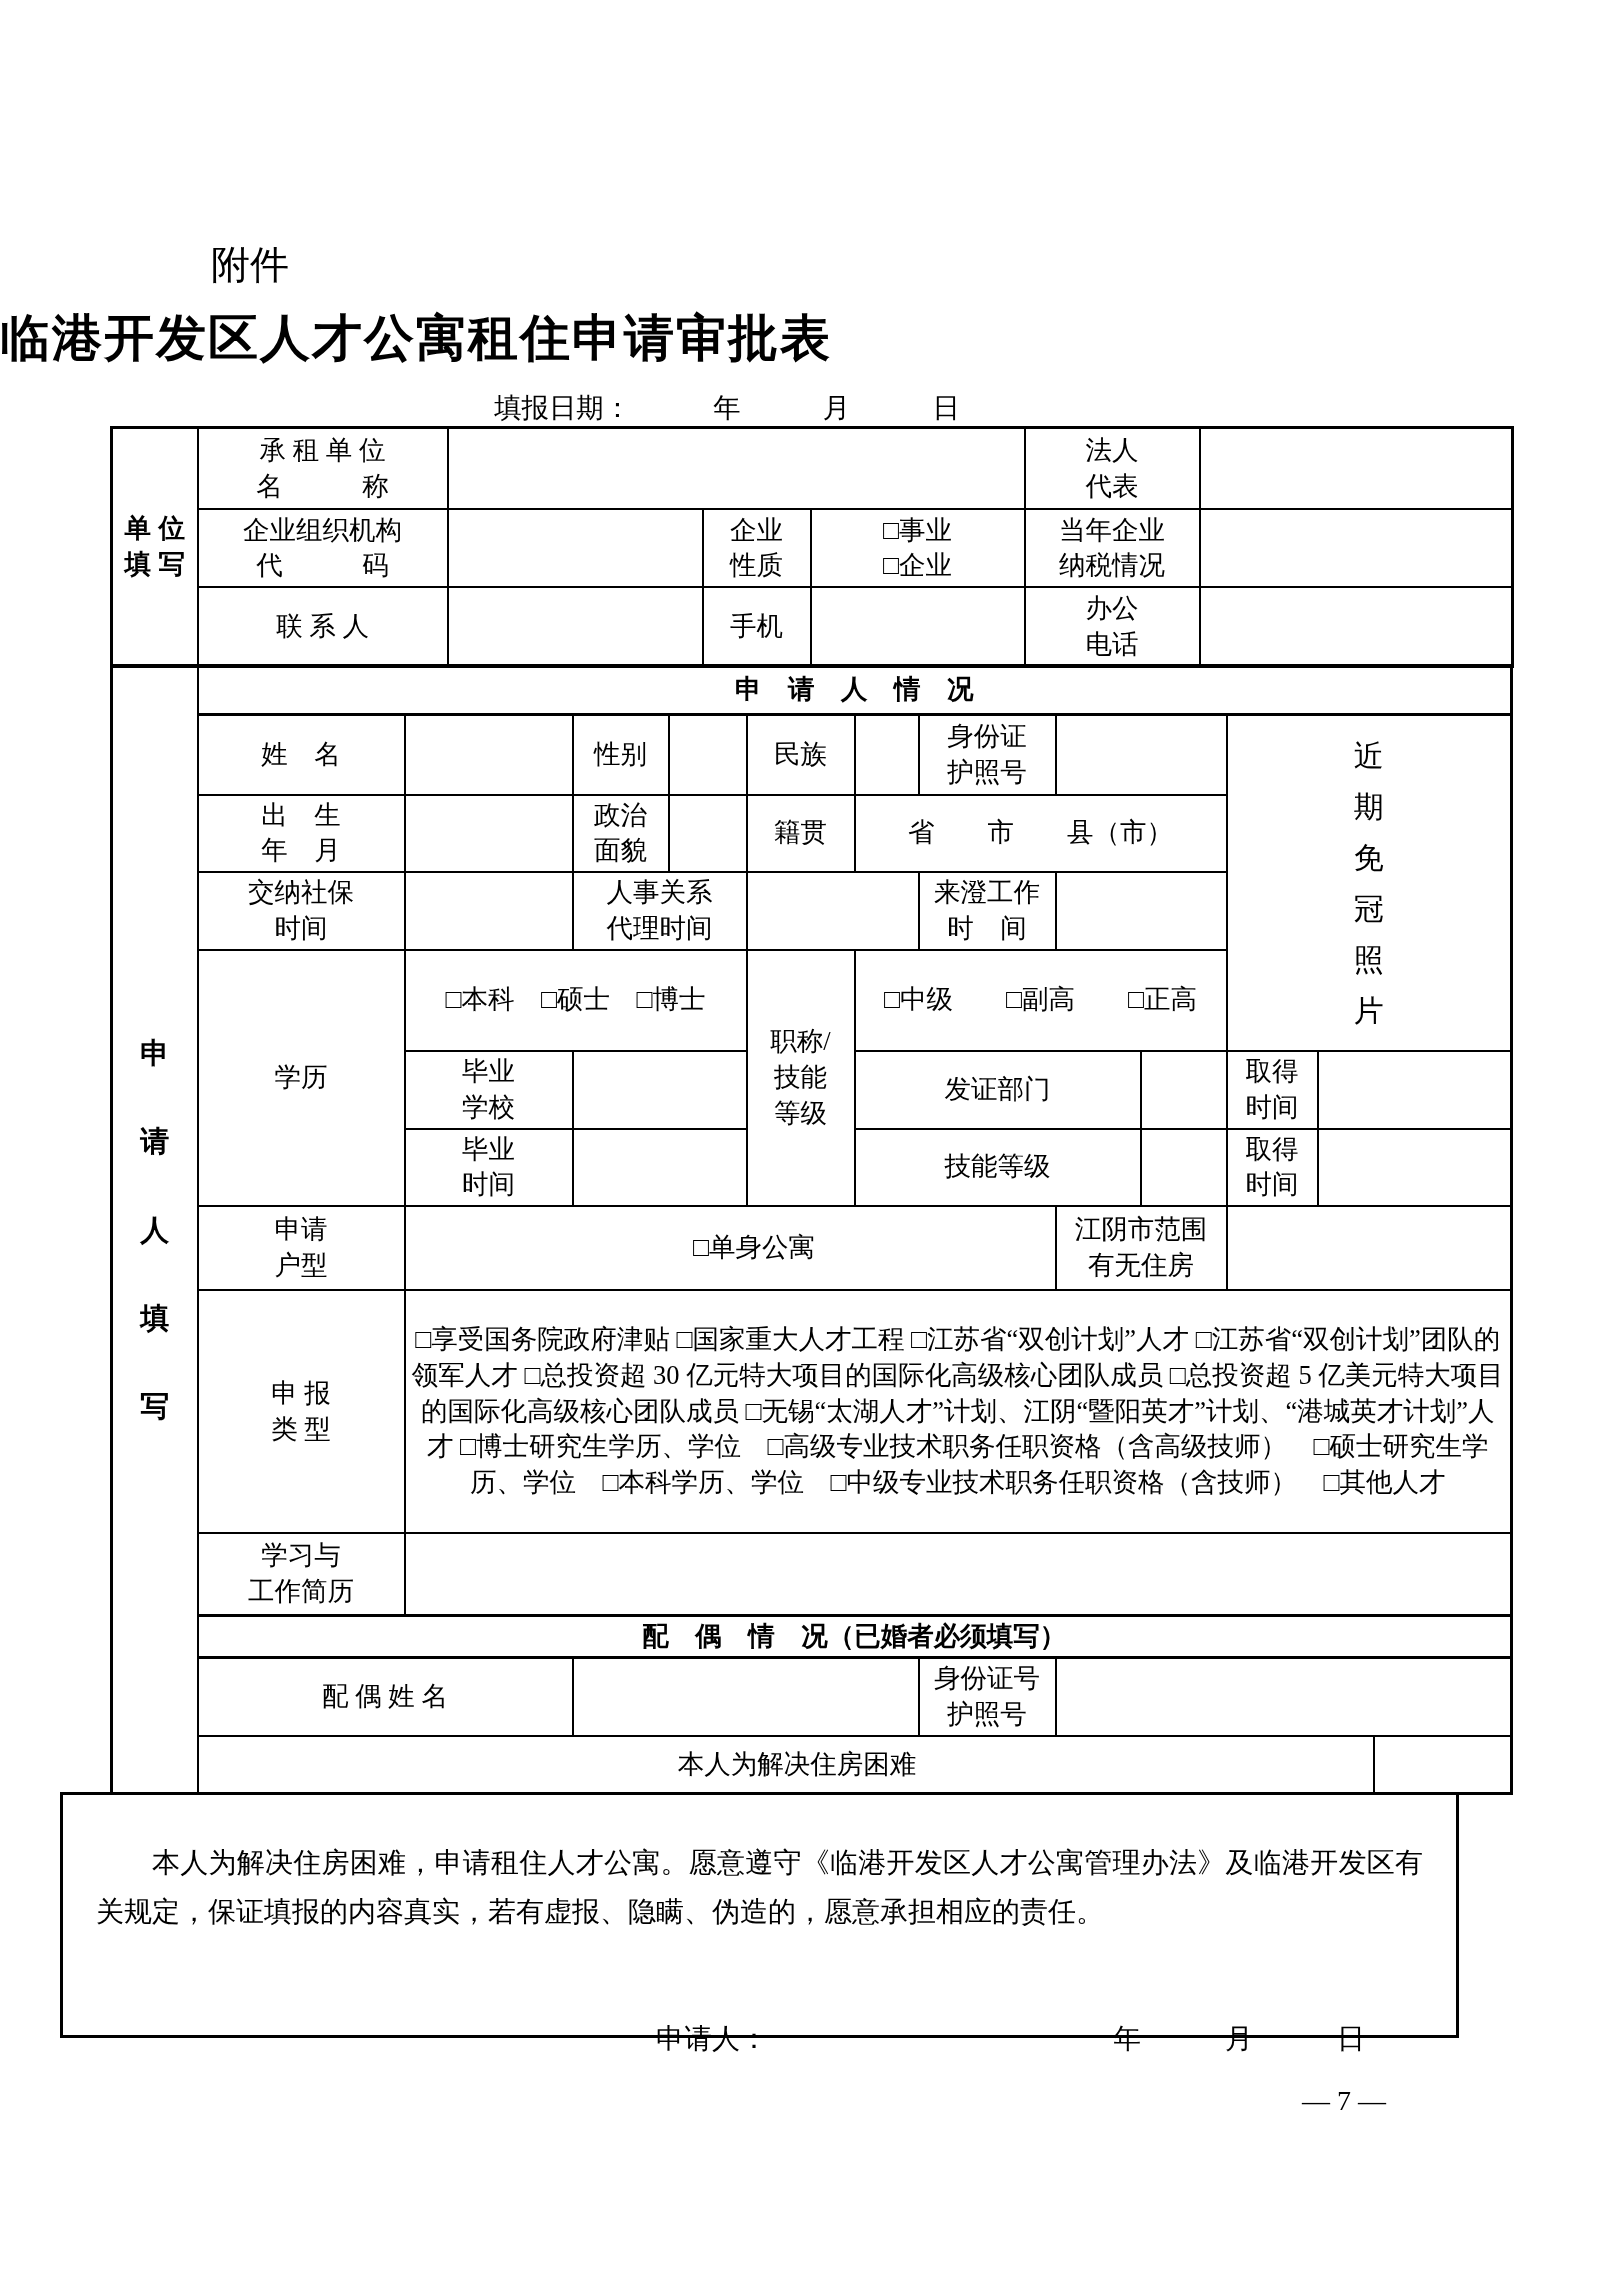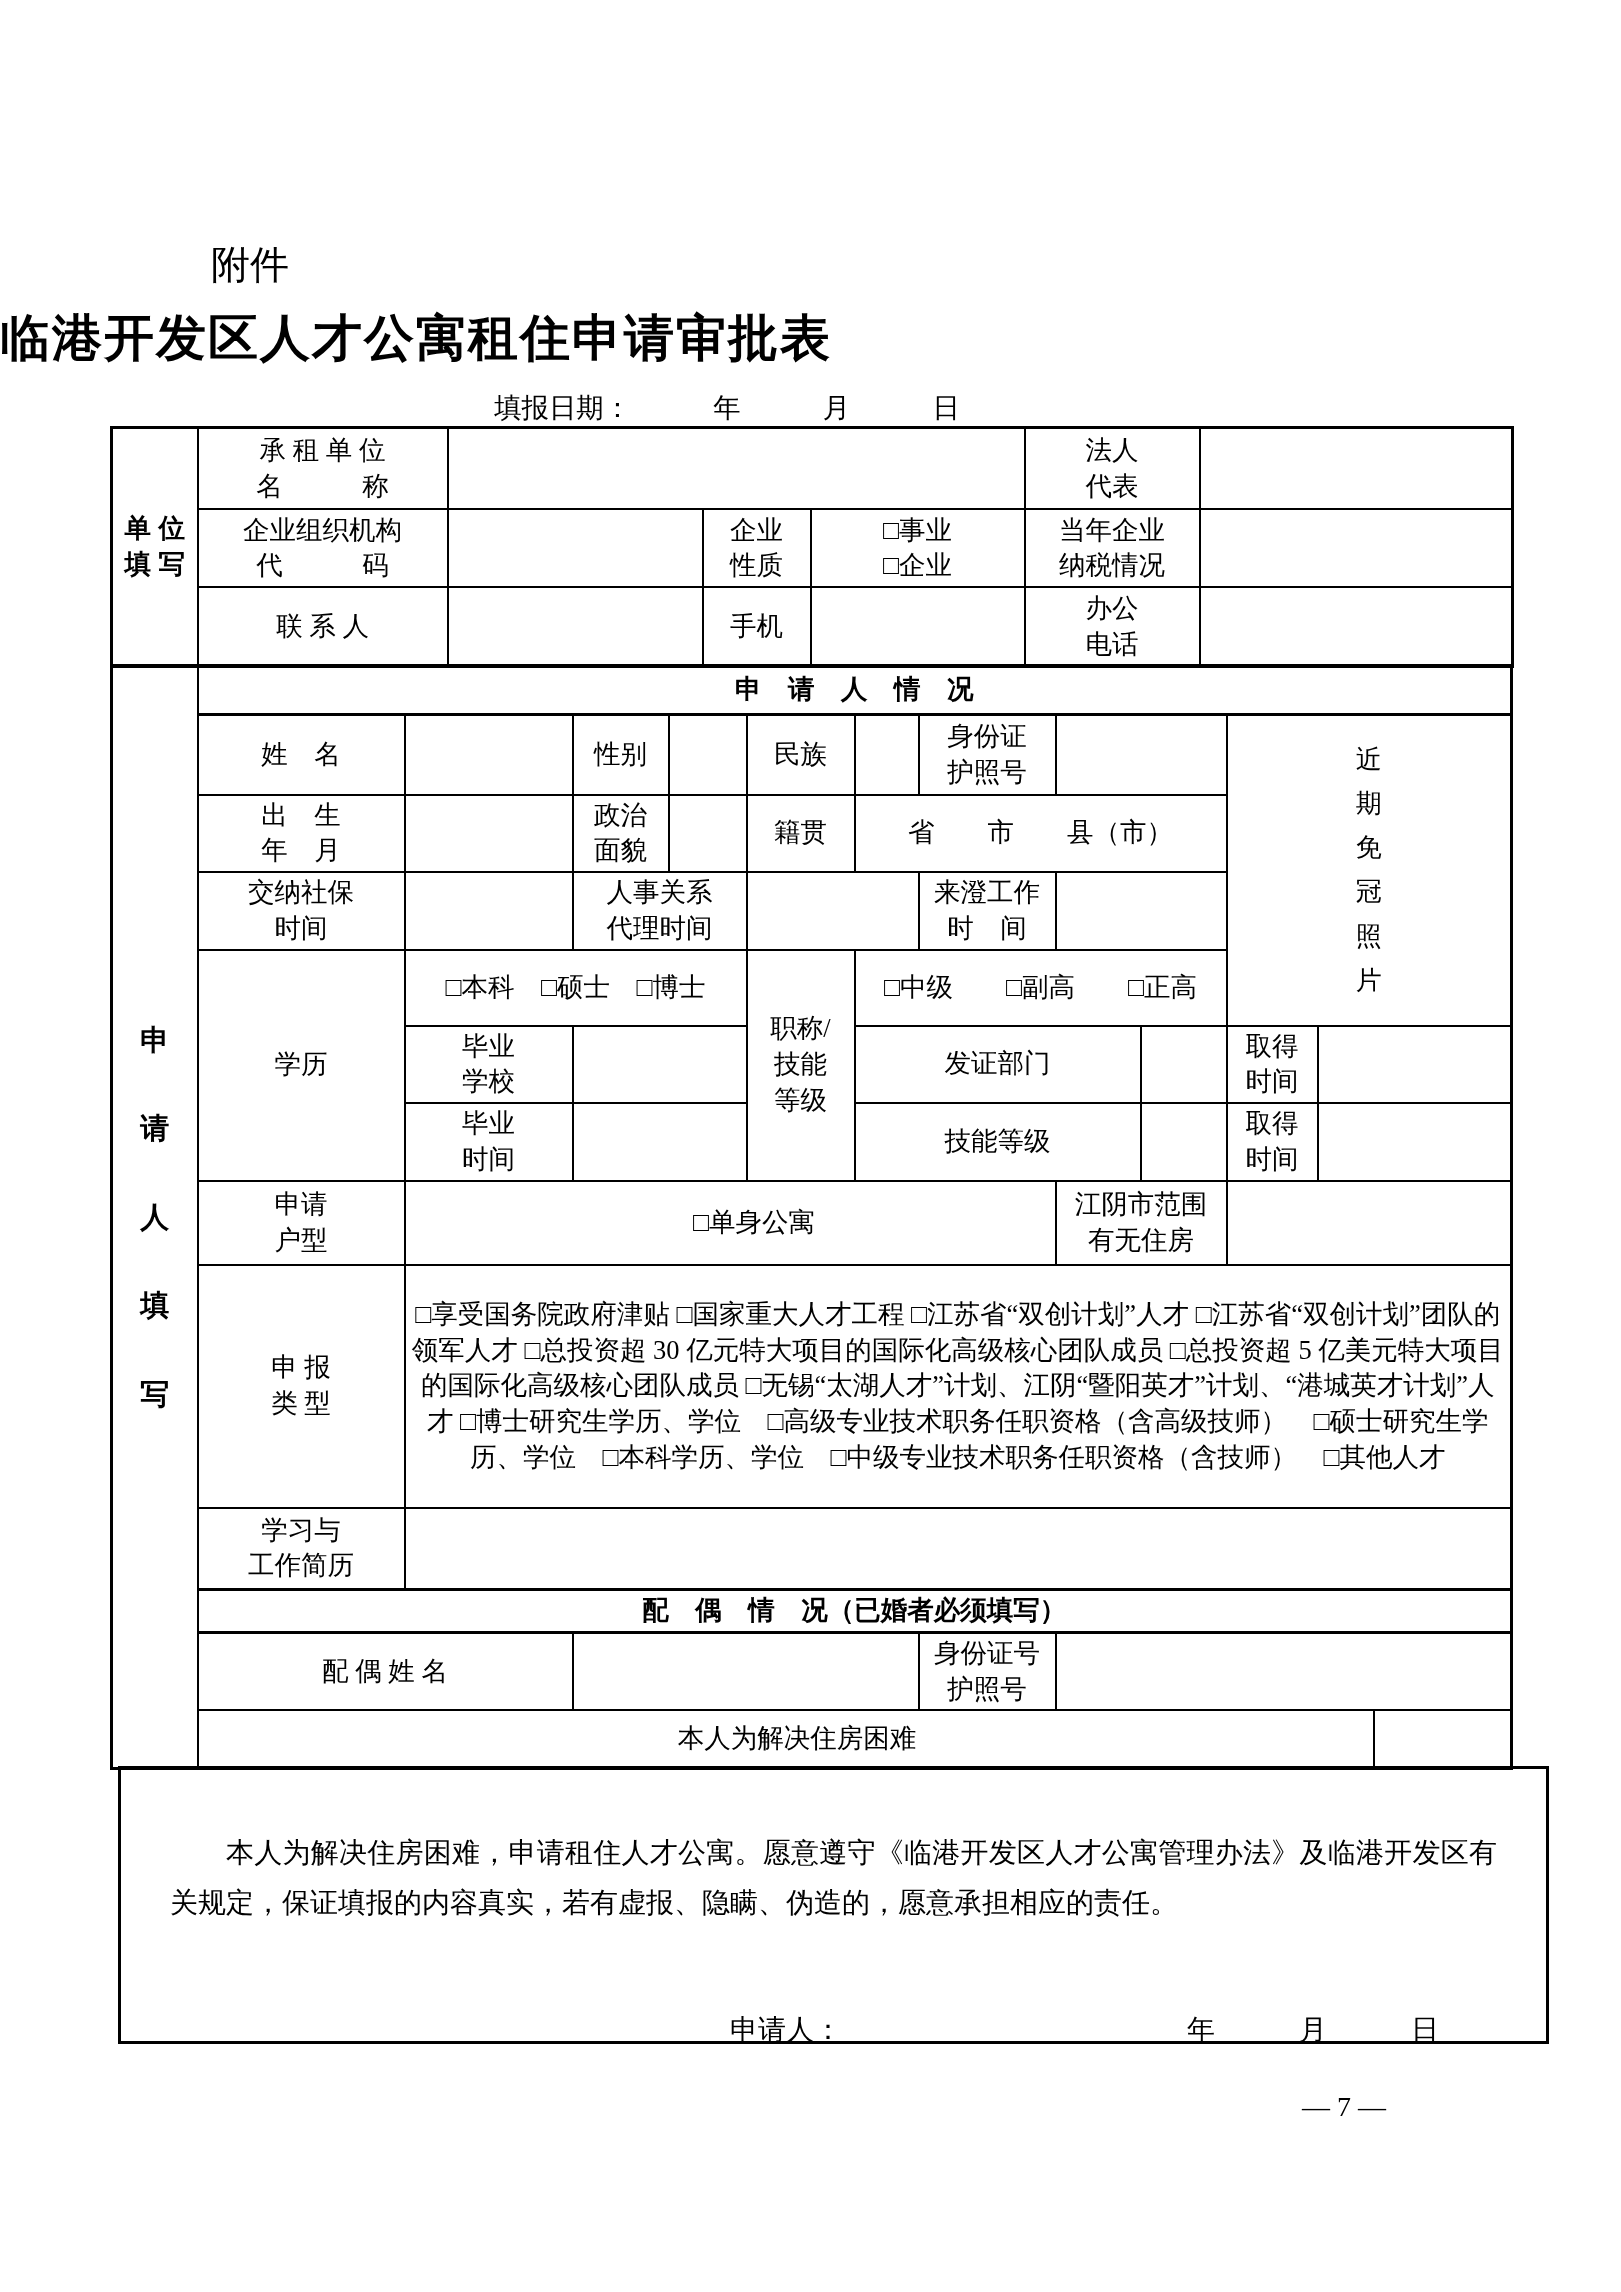--- a/index.html
+++ b/index.html
@@ -68,43 +68,43 @@
   }
   .side-label{
     font-family:"Liberation Sans", sans-serif;
     font-weight:bold;
     font-size:28px;
   }
   .vstack{
     width:33px;margin:12px auto;
     word-break:break-all;
     line-height:1.7;
-    font-size:26px;
+    font-size:30px;
   }
   .vstack-big{
     width:35px;margin:0 auto;
     word-break:break-all;
     line-height:3.05;
     font-size:29px;
   }
   .pad-l50{padding-left:49px;}
   .pad-l12{padding-left:11.8px;padding-right:9.8px;}
   .declare-text{
     text-align:left;
     padding:7.8px 15.7px;
     line-height:1.5;
     font-size:26.5px;
   }
   .decl-box{
-    margin-left:118px;
+    margin-left:60px;
     margin-top:-3.9px;
     width:1393px;
     height:240px;
     border:3.9px solid #000;
-    padding:16px;
+    padding:0;
   }
   .decl-body{
     padding:43px 33px 0 33px;
     font-size:28px;
     line-height:1.78;
     text-indent:2em;
     text-align:justify;
   }
   .decl-sign{
     margin-top:51px;

